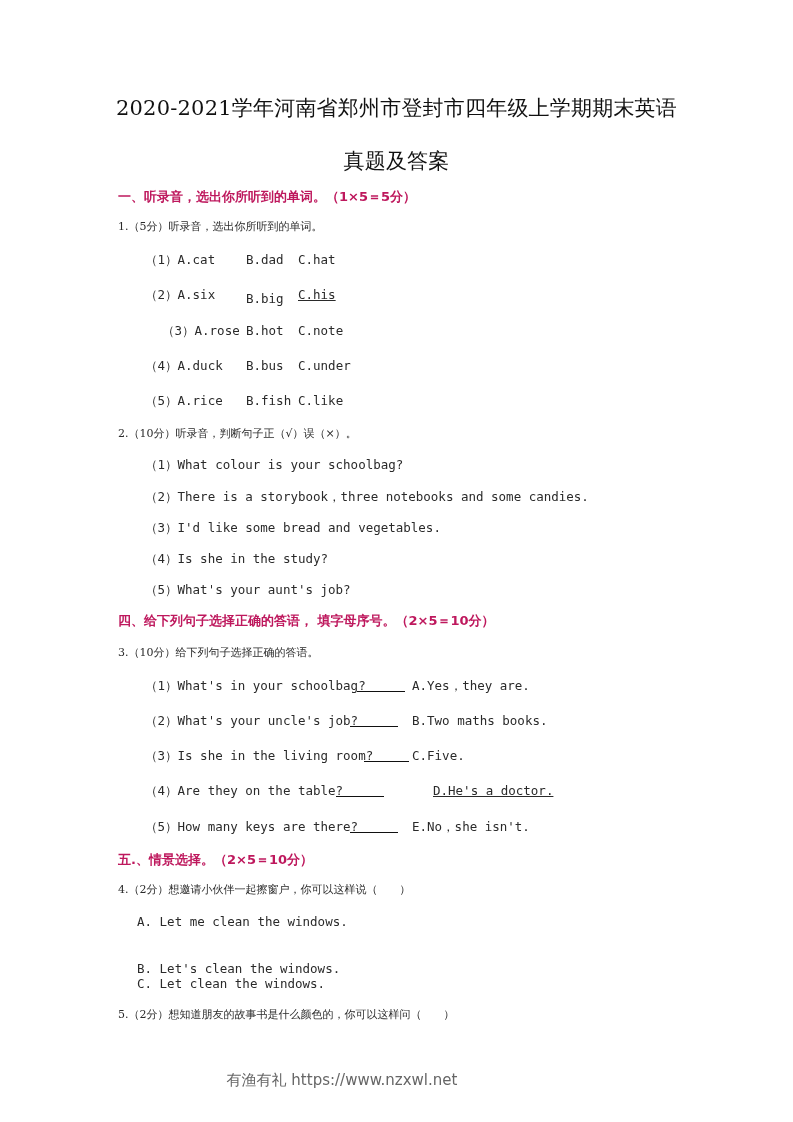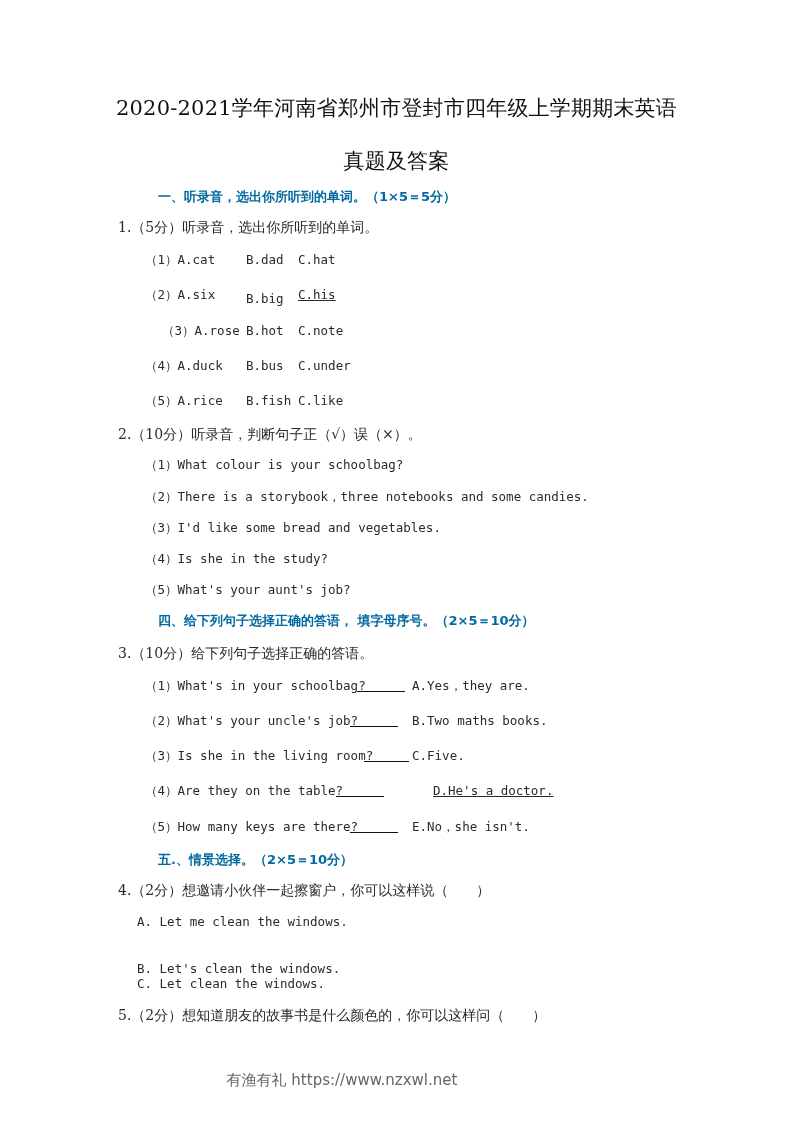--- a/index.html
+++ b/index.html
@@ -2,22 +2,22 @@
 <html><head>
   <meta charset="utf-8">
   <style>
     html, body { margin: 0; padding: 0; background: #ffffff; }
     body { width: 793px; height: 1122px; position: relative; overflow: hidden; color: #1a1a1a; }
     .page { position: absolute; left: 0; top: 0; width: 793px; height: 1122px; }
     .title { position: absolute; left: 0; width: 793px; text-align: center; font-family: "DejaVu Serif", serif; font-size: 21px; color: #111; letter-spacing: 0.2px; }
     .t1 { top: 94px; }
     .t2 { top: 147px; }
     .line { position: absolute; white-space: nowrap; font-family: "DejaVu Sans Mono", "Liberation Mono", monospace; font-size: 12.5px; color: #2a2a2a; }
-    .bold { font-family: "DejaVu Sans", sans-serif; font-weight: bold; font-size: 13px; color: #0369a1; margin-left: 40px; }
-    .q { font-family: "DejaVu Serif", serif; font-size: 14px; }
+    .bold { font-family: "DejaVu Sans", sans-serif; font-weight: bold; font-size: 13px; color: #be185d; }
+    .q { font-family: "DejaVu Serif", serif; font-size: 11px; }
     .blank { display: inline-block; border-bottom: 1px solid #111; height: 12px; vertical-align: baseline; }
     .footer { position: absolute; top: 1071px; left: 0; width: 684px; text-align: center; font-family: "DejaVu Sans", sans-serif; font-size: 15px; color: #666; }
     .col { position: absolute; }
   </style>
 </head>
 <body>
 
 <div class="page">
 
   <div class="title t1">2020-2021学年河南省郑州市登封市四年级上学期期末英语</div>

